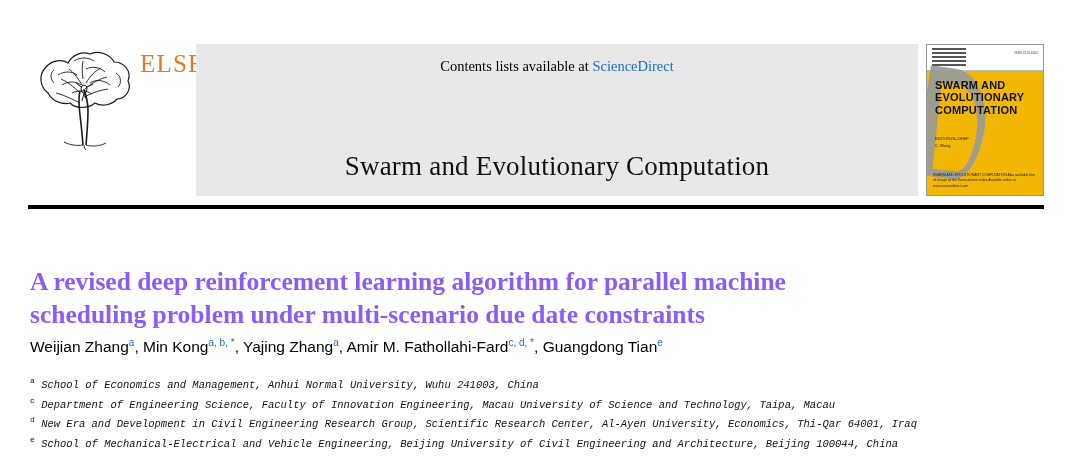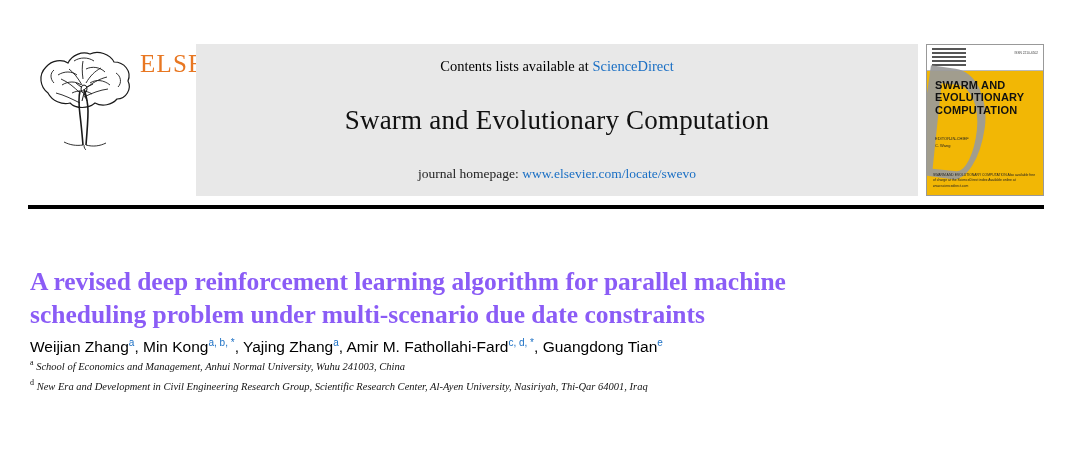--- a/index.html
+++ b/index.html
@@ -209,23 +209,23 @@
     font-size: 10px;
     vertical-align: super;
     color: #1a6fc4;
   }
   .author-name { white-space: nowrap; }
 
   
   .affiliations {
     position: absolute;
     left: 30px;
-    top: 356px;
+    top: 374px;
     width: 1000px;
-    font-family: Liberation Serif, serif;
+    font-family: Liberation Mono, monospace;
     font-style: italic;
     font-size: 10.5px;
     line-height: 1.72;
     color: #111;
   }
   .affiliations div sup {
     font-style: normal;
     font-size: 8px;
     vertical-align: super;
   }
@@ -274,24 +274,20 @@
     </div>
     <div class="elsevier-word">ELSEVIER</div>
   </div>
 
   <div class="journal-band">
     <div class="contents-line">
       <span>Contents lists available at</span>
       <a href="#">ScienceDirect</a>
     </div>
     <div class="journal-title">Swarm and Evolutionary Computation</div>
-    <div class="homepage-line">
-      <span>journal homepage:</span>
-      <a href="#">www.elsevier.com/locate/swevo</a>
-    </div>
   </div>
 
   <div class="cover">
     <div class="cover-topbar"></div>
     <div class="cover-stripes"></div>
     <div class="cover-tinytext">ISSN 2210-6502</div>
     <div class="cover-swirl"></div>
     <div class="cover-swirl2"></div>
     <div class="cover-title">SWARM AND EVOLUTIONARY COMPUTATION</div>
     <div class="cover-editor">
@@ -312,14 +308,16 @@
 <div class="authors">
   <span class="author-name"><span>Weijian Zhang</span><sup>a</sup></span>,
   <span class="author-name"><span>Min Kong</span><sup>a, b, *</sup></span>,
   <span class="author-name"><span>Yajing Zhang</span><sup>a</sup></span>,
   <span class="author-name"><span>Amir M. Fathollahi-Fard</span><sup>c, d, *</sup></span>,
   <span class="author-name"><span>Guangdong Tian</span><sup>e</sup></span>
 </div>
 
 <div class="affiliations">
   <div><sup>a</sup> <span>School of Economics and Management, Anhui Normal University, Wuhu 241003, China</span></div>
-  <div><sup>d</sup> <span>New Era and Development in Civil Engineering Research Group, Scientific Research Center, Al-Ayen University, Nasiriyah, Thi-Qar 64001, Iraq</span></div>
+  <div><sup>c</sup> <span>Department of Engineering Science, Faculty of Innovation Engineering, Macau University of Science and Technology, Taipa, Macau</span></div>
+  <div><sup>d</sup> <span>New Era and Development in Civil Engineering Research Group, Scientific Research Center, Al-Ayen University, Economics, Thi-Qar 64001, Iraq</span></div>
+  <div><sup>e</sup> <span>School of Mechanical-Electrical and Vehicle Engineering, Beijing University of Civil Engineering and Architecture, Beijing 100044, China</span></div>
 </div>
 
 </body></html>

